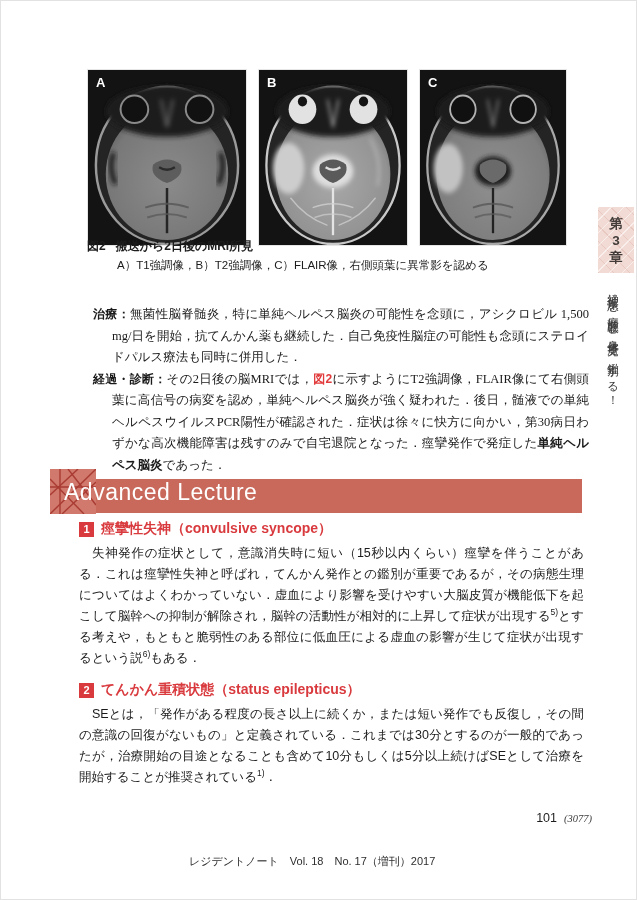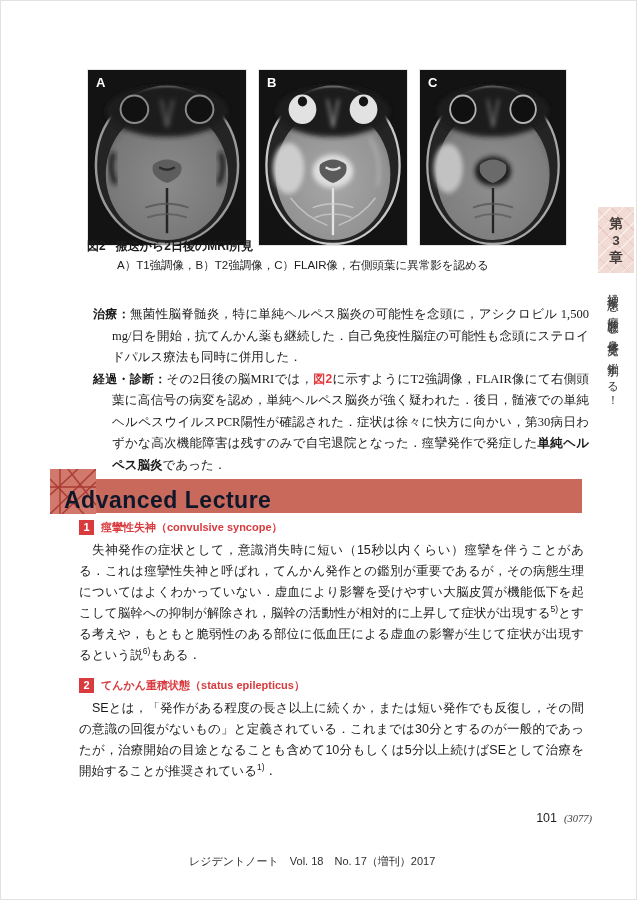--- a/index.html
+++ b/index.html
@@ -33,33 +33,33 @@
     font-size:12.5px;line-height:21.5px;text-align:justify;color:#1a1a1a;
   }
   .case-text p{margin:0;padding-left:19px;text-indent:-19px;}
   .case-text b{font-family:"Liberation Sans","DejaVu Sans",sans-serif;font-size:12px;}
   .fig-ref{color:#e23b3c;font-weight:bold;font-family:"Liberation Sans",sans-serif;font-size:12px;}
   .bold-serif{font-weight:bold;}
   
   .al-banner{position:absolute;left:49px;top:478px;width:532px;height:34px;background:#c8695c;}
   .al-ornament{position:absolute;left:0;top:-10px;width:46px;height:45px;}
   .al-title{
-    position:absolute;left:14px;top:8px;color:#0f172a;
-    font-weight:bold;font-size:23px;letter-spacing:0.5px;
+    position:absolute;left:14px;top:0;color:#ffffff;
+    font-weight:normal;font-size:23px;letter-spacing:0.5px;
     font-family:"Liberation Sans","DejaVu Sans",sans-serif;
   }
   
   .al-area{position:absolute;left:78px;top:519px;width:505px;}
   .sec-heading{display:flex;align-items:center;margin:0 0 5px 0;}
   .num-box{
     width:15px;height:15px;background:#d93a3e;color:#fff;
     font-size:11px;font-weight:bold;line-height:15px;text-align:center;
     margin-right:7px;flex:0 0 auto;
   }
-  .sec-title{color:#d93a3e;font-weight:bold;font-size:11px;}
+  .sec-title{color:#d93a3e;font-weight:bold;font-size:14px;}
   .al-body{
     font-family:Liberation Sans, sans-serif;
     font-size:12.5px;line-height:21px;text-align:justify;color:#1a1a1a;
     text-indent:13px;margin:0 0 12px 0;
   }
   .al-body sup{font-size:8.5px;line-height:0;}
   .sec2{margin-top:10px;}
   
   .footer-journal{position:absolute;left:188px;top:853px;font-size:11px;color:#2e2e2e;}
   .footer-page{position:absolute;right:44px;top:810px;font-size:12.5px;color:#1e1e1e;}

